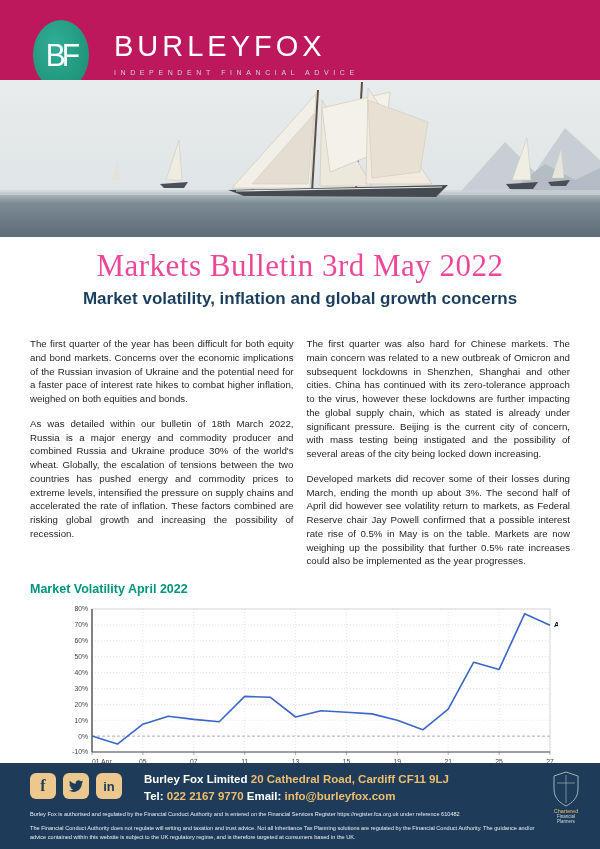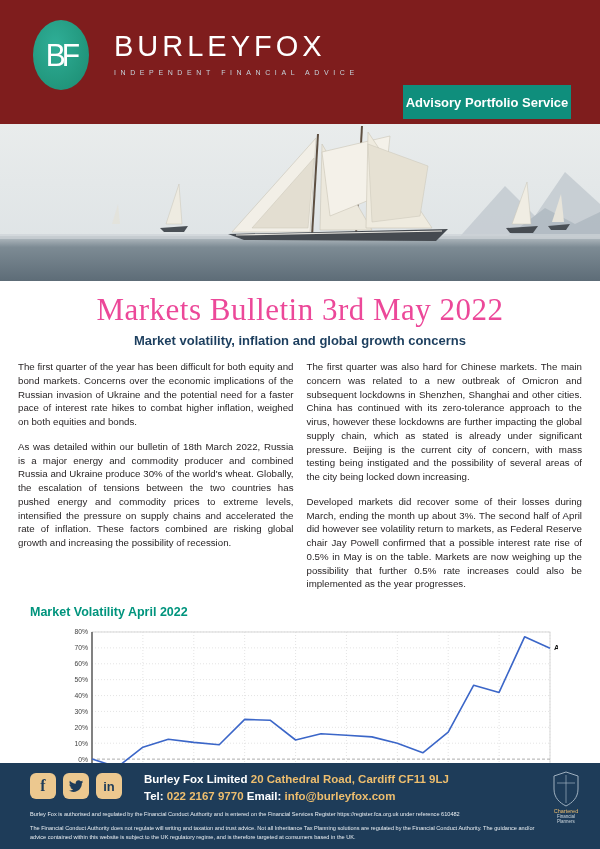--- a/index.html
+++ b/index.html
@@ -3,21 +3,21 @@
 <meta charset="utf-8">
 <style>
   * { margin:0; padding:0; box-sizing:border-box; }
   html,body { width:600px; }
   body {
     width:600px; height:849px; position:relative; overflow:hidden;
     background:#ffffff; font-family:"Liberation Sans", sans-serif; color:#231f20;
   }
   
   .header {
-    height:124px; background:#7f1d1d; position:relative;
+    height:80px; background:#be185d; position:relative;
     display:flex; align-items:center;
   }
   .logo-wrap { position:absolute; left:33px; top:20px; width:56px; height:70px; }
   .logo-ellipse {
     width:56px; height:70px; border-radius:50%;
     background:radial-gradient(ellipse at 40% 35%, #2fae97 0%, #23997f 60%, #1b8a72 100%);
     display:flex; align-items:center; justify-content:center;
   }
   .logo-monogram {
     color:#ffffff; font-size:30px; font-weight:400; letter-spacing:-4px;
@@ -38,25 +38,25 @@
   }
   
   .hero { height:157px; position:relative; overflow:hidden; background:#e8ebec; }
   .hero svg { display:block; }
   
   .doc-title {
     text-align:center; font-family:"Liberation Serif", serif; color:#ec4899;
     font-size:31px; font-weight:400; margin-top:11px; letter-spacing:0.5px;
   }
   .doc-subtitle {
-    text-align:center; color:#1c3e5e; font-size:13px; font-weight:bold; margin-top:5px;
+    text-align:center; color:#1c3e5e; font-size:17px; font-weight:bold; margin-top:5px;
   }
   
   .columns {
-    display:flex; gap:13px; padding:0 18px; margin-top:12px;
+    display:flex; gap:13px; padding:0 30px; margin-top:28px;
   }
   .col { flex:1; }
   .col p {
     font-size:9.7px; line-height:1.42; text-align:justify; color:#231f20;
     margin-bottom:11px;
   }
   
   .section-title {
     padding:0 30px; color:#00947d; font-size:12.5px; font-weight:bold; margin-top:3px;
   }

